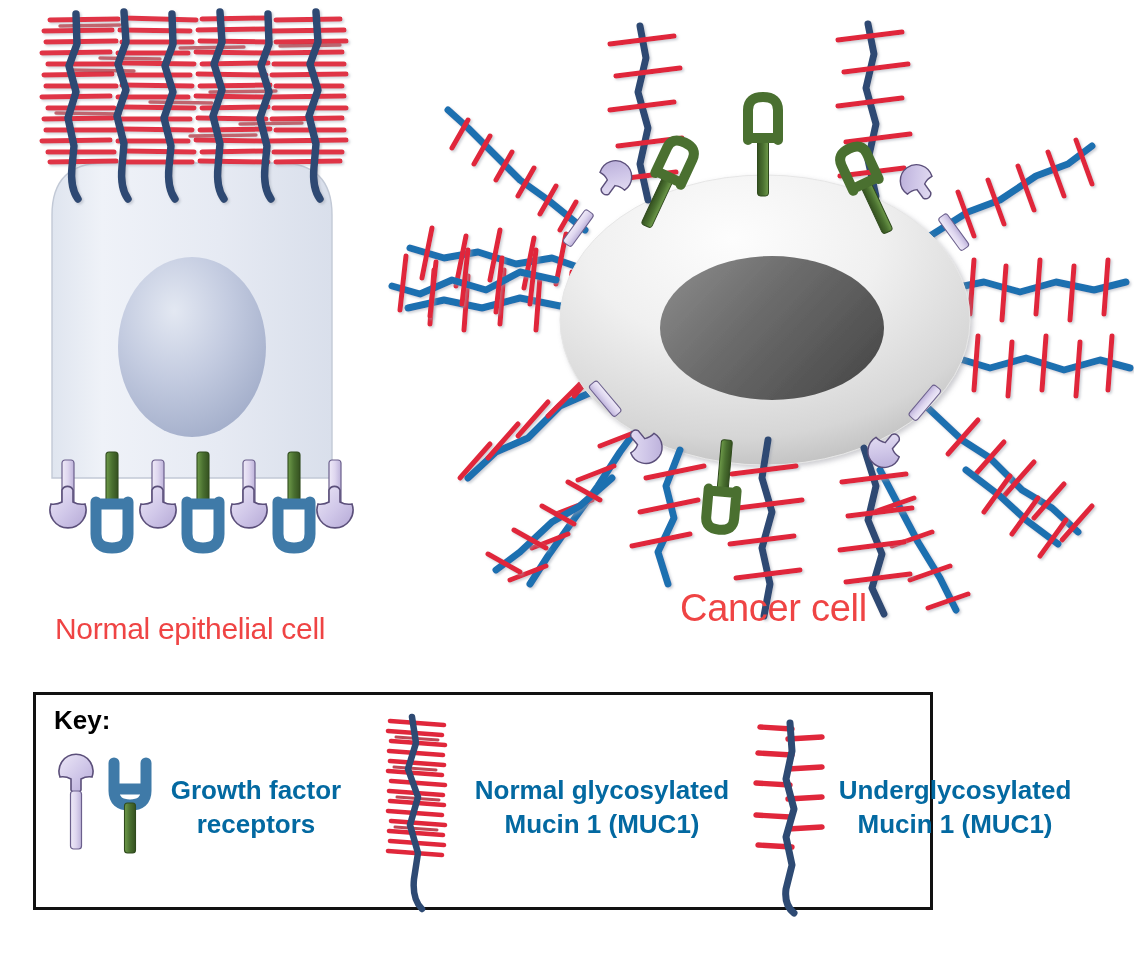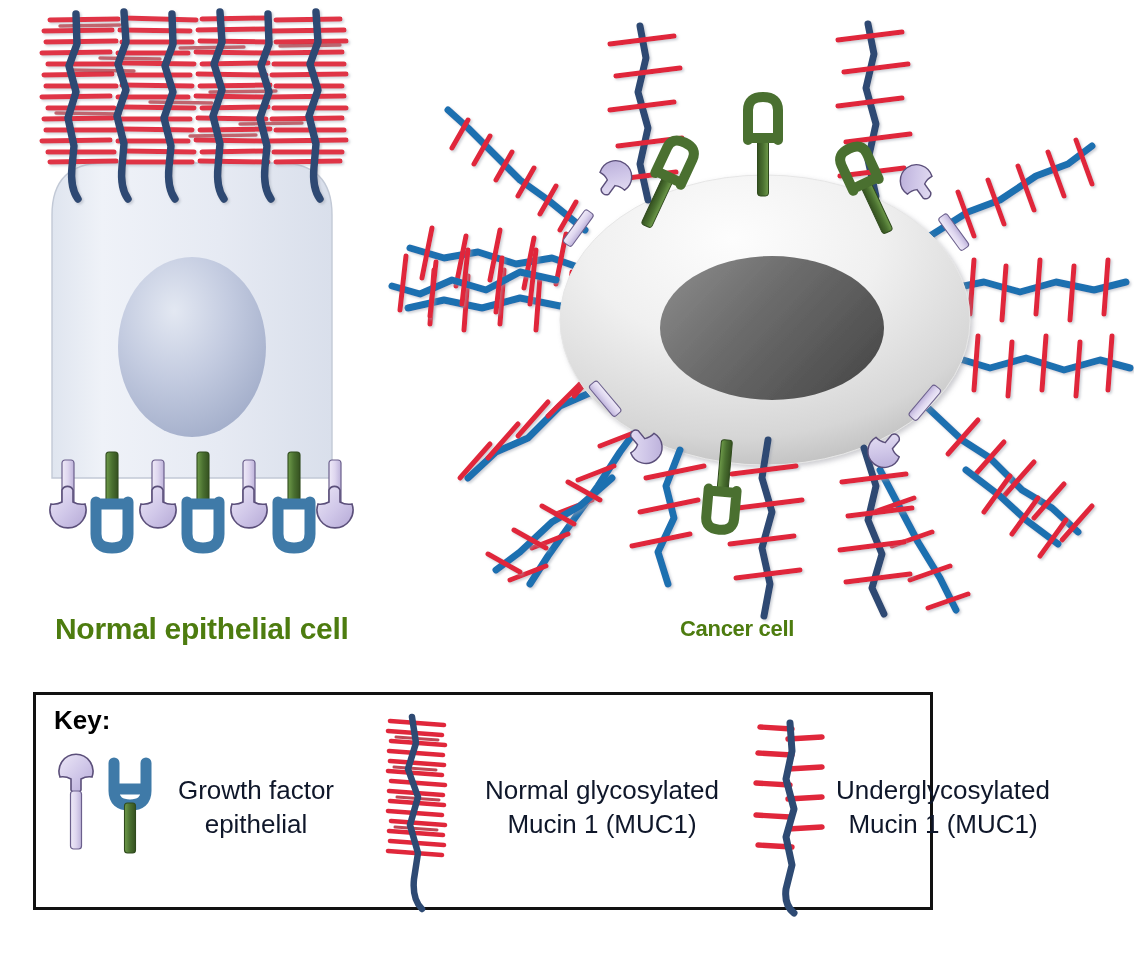--- a/index.html
+++ b/index.html
@@ -1,35 +1,35 @@
 <!DOCTYPE html>
 <html><head>
 <meta charset="utf-8">
 <style>
   html,body{margin:0;padding:0;background:#ffffff;}
   body{width:1134px;height:958px;font-family:"Liberation Sans",sans-serif;overflow:hidden;}
   #stage{position:relative;width:1134px;height:958px;background:#fff;}
 
   .label{
-    position:absolute;font-weight:bold;color:#4d7c0f;
+    position:absolute;font-weight:normal;color:#ef4444;
     font-family:"Liberation Sans",sans-serif;
     white-space:nowrap;letter-spacing:-0.3px;
   }
   #normal-label{left:55px;top:612px;font-size:30px;}
-  #cancer-label{left:680px;top:616px;font-size:22px;}
+  #cancer-label{left:680px;top:587px;font-size:38px;}
 
   
   #key-box{
     position:absolute;left:33px;top:692px;width:900px;height:218px;
     border:3px solid #111;background:#fff;box-sizing:border-box;
   }
   #key-title{position:absolute;left:18px;top:10px;font-size:26px;font-weight:bold;color:#000;}
   .key-entry{position:absolute;top:0;height:100%;}
   .key-text{
-    position:absolute;font-size:26px;font-weight:normal;color:#0f172a;
+    position:absolute;font-size:26px;font-weight:bold;color:#0369a1;
     line-height:1.32;text-align:center;
   }
   .key-text span{display:block;}
 
   svg{display:block;overflow:visible;}
   .svg-abs{position:absolute;left:0;top:0;}
 </style>
 </head>
 <body>
 
@@ -473,21 +473,21 @@
           <path d="M -16 16 a 17 17 0 1 1 32 0 a 17 17 0 0 0 -11 2 l 0 11 a 5.5 5.5 0 0 1 -10 0 l 0 -11 a 17 17 0 0 0 -11 -2 z" fill="url(#kWrench)" stroke="#5b4f7a" stroke-width="1.6"></path>
           <rect x="-5.5" y="30" width="11" height="58" rx="3" fill="url(#kRodP)" stroke="#6b5f8c" stroke-width="1.2"></rect>
         </g>
         <g transform="translate(78,8)">
           <path d="M -16 30 L -16 2 M 16 30 L 16 2 M -16 30 Q -16 44 0 44 Q 16 44 16 30 M -16 28 L 16 28" fill="none" stroke="#3f7aa8" stroke-width="11" stroke-linecap="round" stroke-linejoin="round"></path>
           <rect x="-5.5" y="42" width="11" height="50" rx="3" fill="url(#kRodG)" stroke="#2f4a1d" stroke-width="1.1"></rect>
         </g>
       </svg>
       <div class="key-text" style="left:120px;top:78px;width:200px;">
         <span>Growth factor</span>
-        <span>epithelial</span>
+        <span>receptors</span>
       </div>
     </div>
 
     <div class="key-entry" style="left:300px;width:400px;">
       <svg width="90" height="200" style="position:absolute;left:42px;top:18px;">
         <g stroke="#e0273b" stroke-width="4.6" stroke-linecap="round">
           <line x1="12" y1="8" x2="66" y2="12"></line>
             <line x1="10" y1="18" x2="64" y2="22"></line>
           <line x1="13" y1="28" x2="67" y2="32"></line>
             <line x1="11" y1="38" x2="65" y2="42"></line>
@@ -524,20 +524,20 @@
           <line x1="10" y1="36" x2="44" y2="38"></line>
             <line x1="40" y1="52" x2="74" y2="50"></line>
           <line x1="8" y1="66" x2="42" y2="68"></line>
             <line x1="40" y1="82" x2="74" y2="80"></line>
           <line x1="8" y1="98" x2="42" y2="100"></line>
             <line x1="40" y1="112" x2="74" y2="110"></line>
           <line x1="10" y1="128" x2="44" y2="130"></line>
         </g>
         <path d="M 42 6 L 44 34 L 38 62 L 46 92 L 38 120 L 44 148 L 38 172 Q 36 188 46 196" fill="none" stroke="#2e4a73" stroke-width="7" stroke-linecap="round" stroke-linejoin="round"></path>
       </svg>
-      <div class="key-text" style="left:92px;top:78px;width:250px;">
+      <div class="key-text" style="left:104px;top:78px;width:250px;">
         <span>Underglycosylated</span>
         <span>Mucin 1 (MUC1)</span>
       </div>
     </div>
   </div>
 
 </div>
 
 </body></html>

